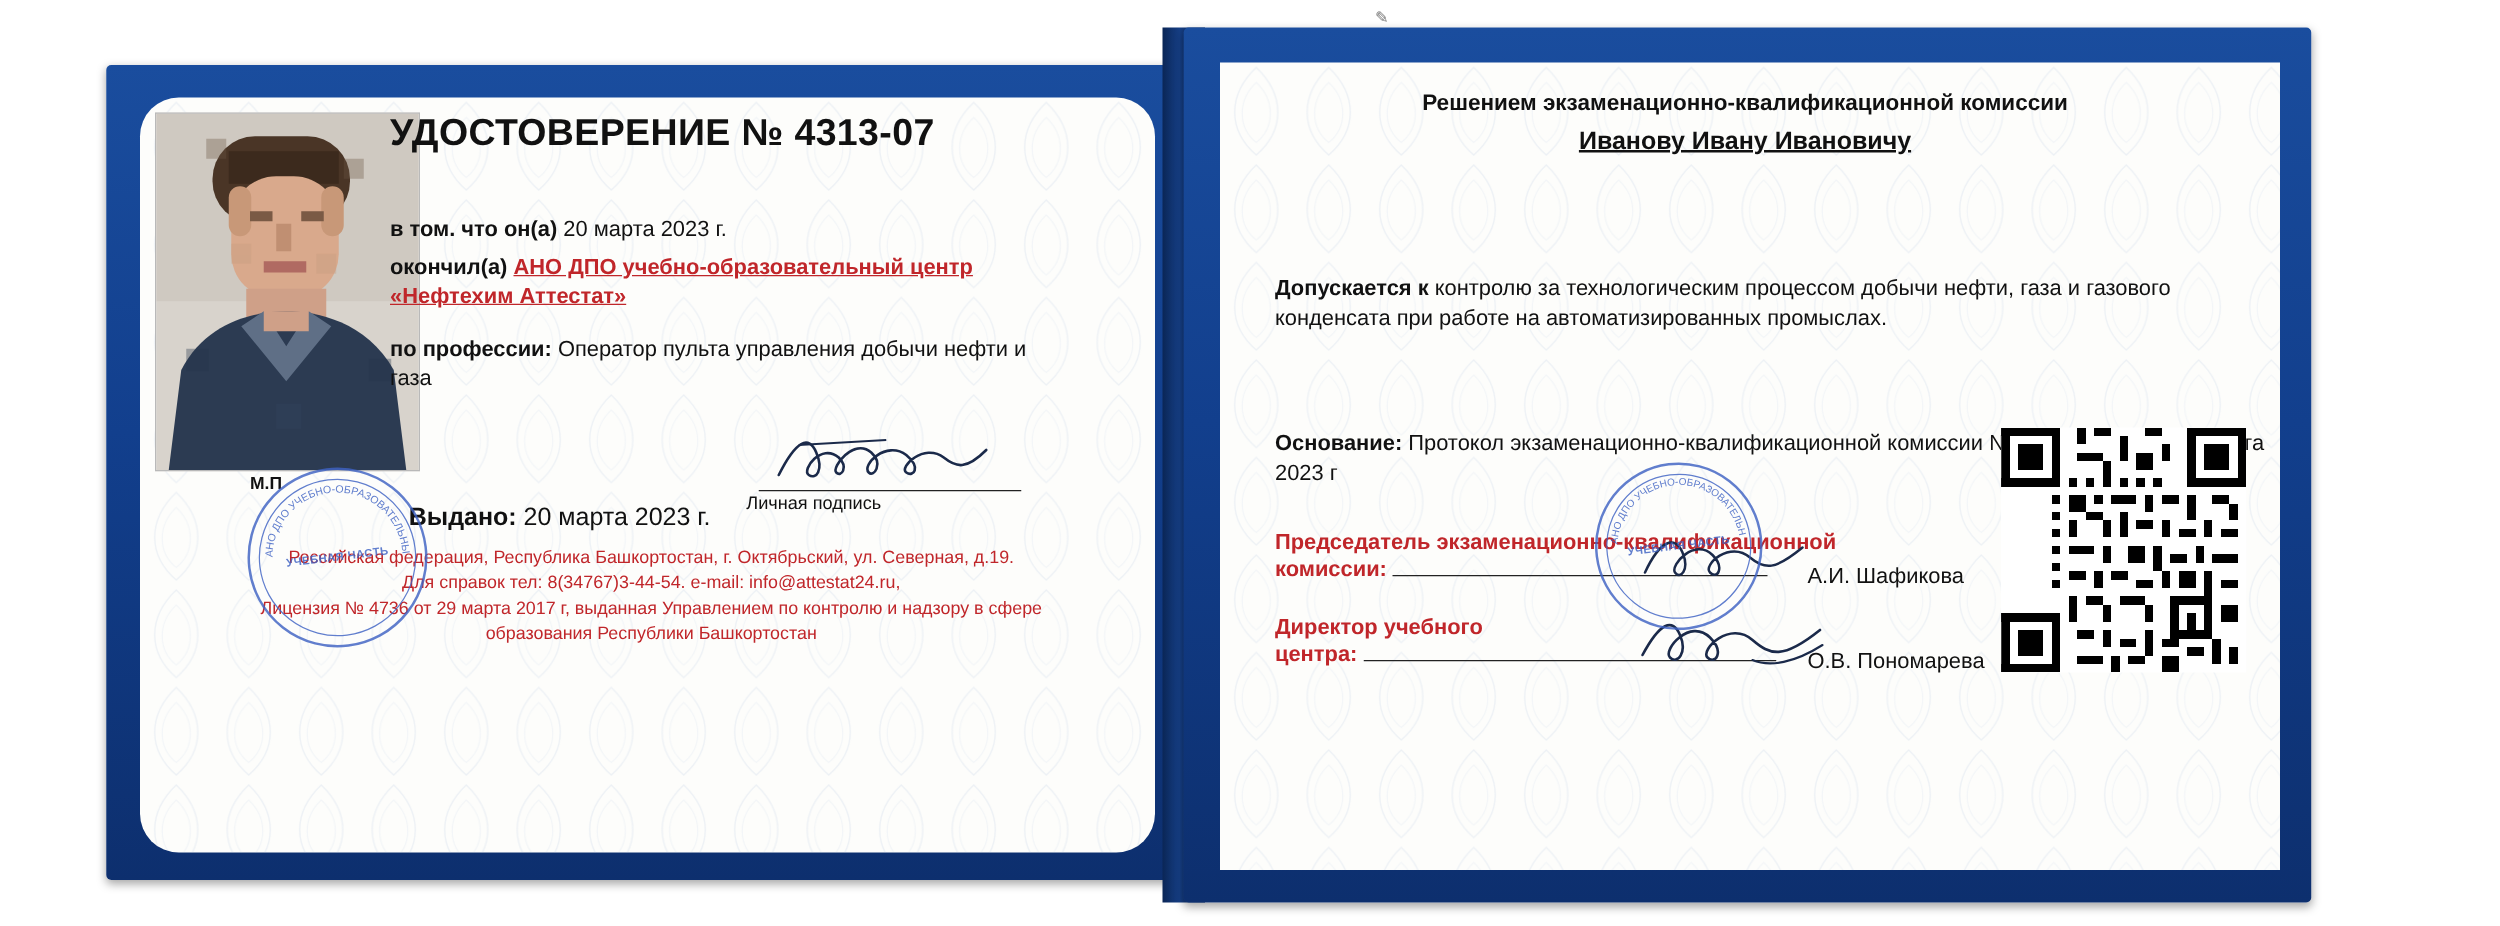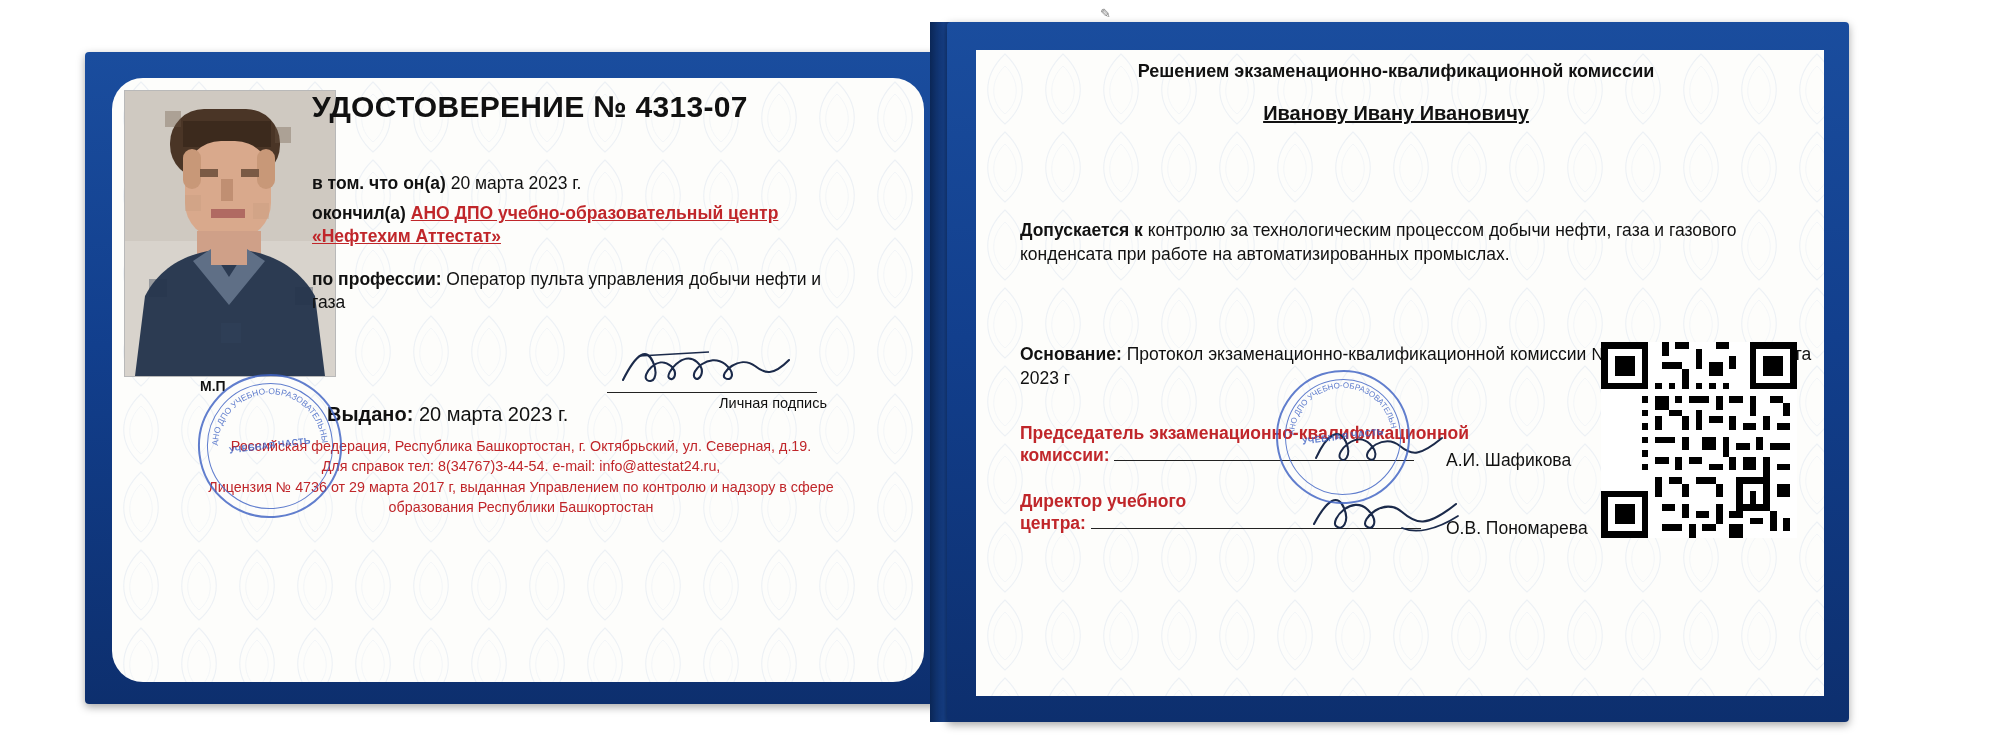--- a/index.html
+++ b/index.html
@@ -110,21 +110,21 @@
     font-size: 14px;
     font-weight: bold;
     color: #111;
   }
 
   .sig-block {
     position: absolute;
     left: 485px;
     top: 262px;
     width: 230px;
-    text-align: right;
+    text-align: left;
   }
   .sig-line {
     width: 210px;
     border-bottom: 1px solid #222;
     height: 52px;
     margin: 0 auto;
     position: relative;
   }
   .sig-caption { font-size: 14.5px; color: #111; margin-top: 2px; }
 
@@ -175,21 +175,21 @@
   }
   .stamp-left  { left: 86px;  top: 296px; width: 140px; height: 140px; }
   .stamp-right { left: 300px; top: 320px; width: 130px; height: 130px; }
 
   
   .rp {
     position: absolute;
     color: #111;
   }
   .rp-head {
-    left: 40px; top: 11px; width: 760px;
+    left: 40px; top: 22px; width: 760px;
     text-align: center;
     font-size: 18px;
     font-weight: bold;
   }
   .rp-name {
     left: 40px; top: 52px; width: 760px;
     text-align: center;
     font-size: 20px;
     font-weight: bold;
     text-decoration: underline;

